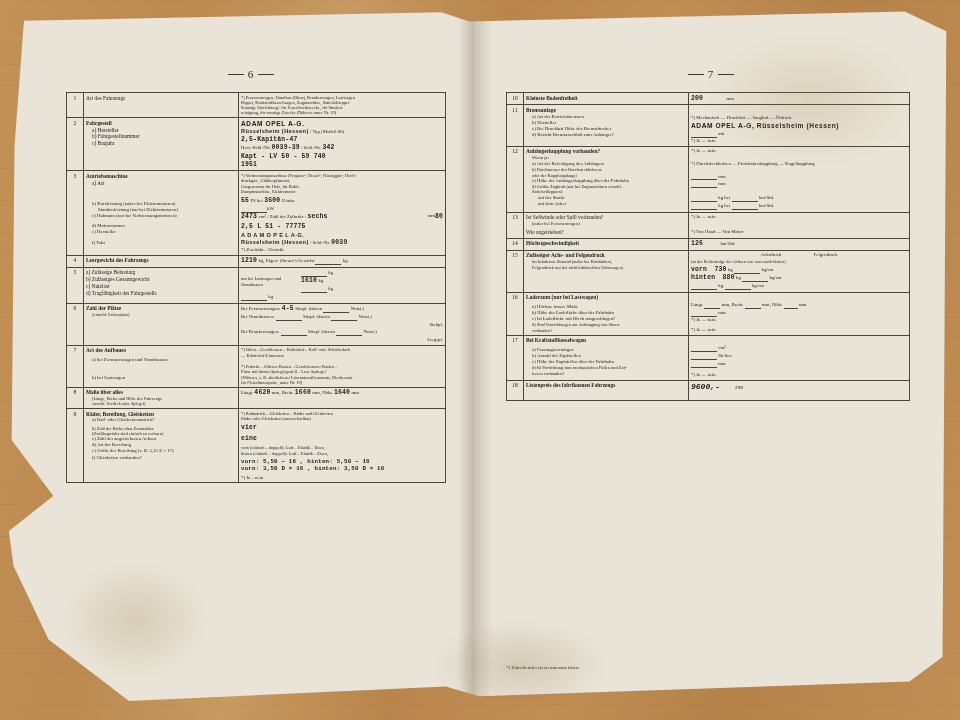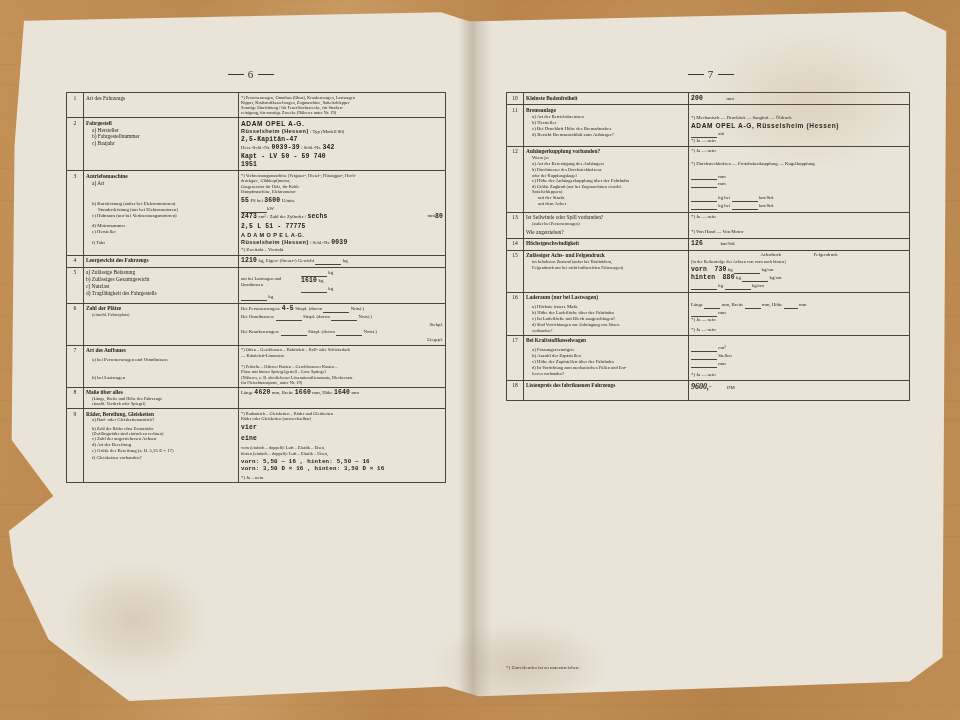--- a/index.html
+++ b/index.html
@@ -58,21 +58,21 @@
   .small{font-size:4.8px;}
   .tiny{font-size:4.4px;line-height:1.2;}
   .row{display:block;}
   .uu{border-bottom:0.6px solid #4a463c;display:inline-block;min-width:26px;}
   .r{float:right;}
   .clr{clear:both;}
   
   .typed{font-family:"Liberation Mono", monospace;font-weight:bold;font-size:6.4px;color:#1d1b17;letter-spacing:.2px;}
   .stamp{font-family:"Liberation Sans", sans-serif;font-weight:bold;font-size:6.6px;color:#23211d;letter-spacing:.6px;}
   .stamp2{font-family:"Liberation Sans", sans-serif;font-weight:bold;font-size:5.6px;color:#26241f;letter-spacing:.4px;}
-  .ink{font-family:Liberation Serif, serif;font-style:italic;font-weight:bold;color:#1b1a18;}
+  .ink{font-family:Liberation Mono, monospace;font-style:italic;font-weight:bold;color:#1b1a18;}
   .big{font-size:8px;}
   .foot{position:absolute;left:18px;bottom:36px;font-size:5px;color:#2a2823;}
   
   .stain{position:absolute;border-radius:50%;pointer-events:none;}
 </style>
 </head>
 <body>
 
 <div id="stage">
     <div class="grain" style="top: 704px; opacity: 0.37;"></div>

